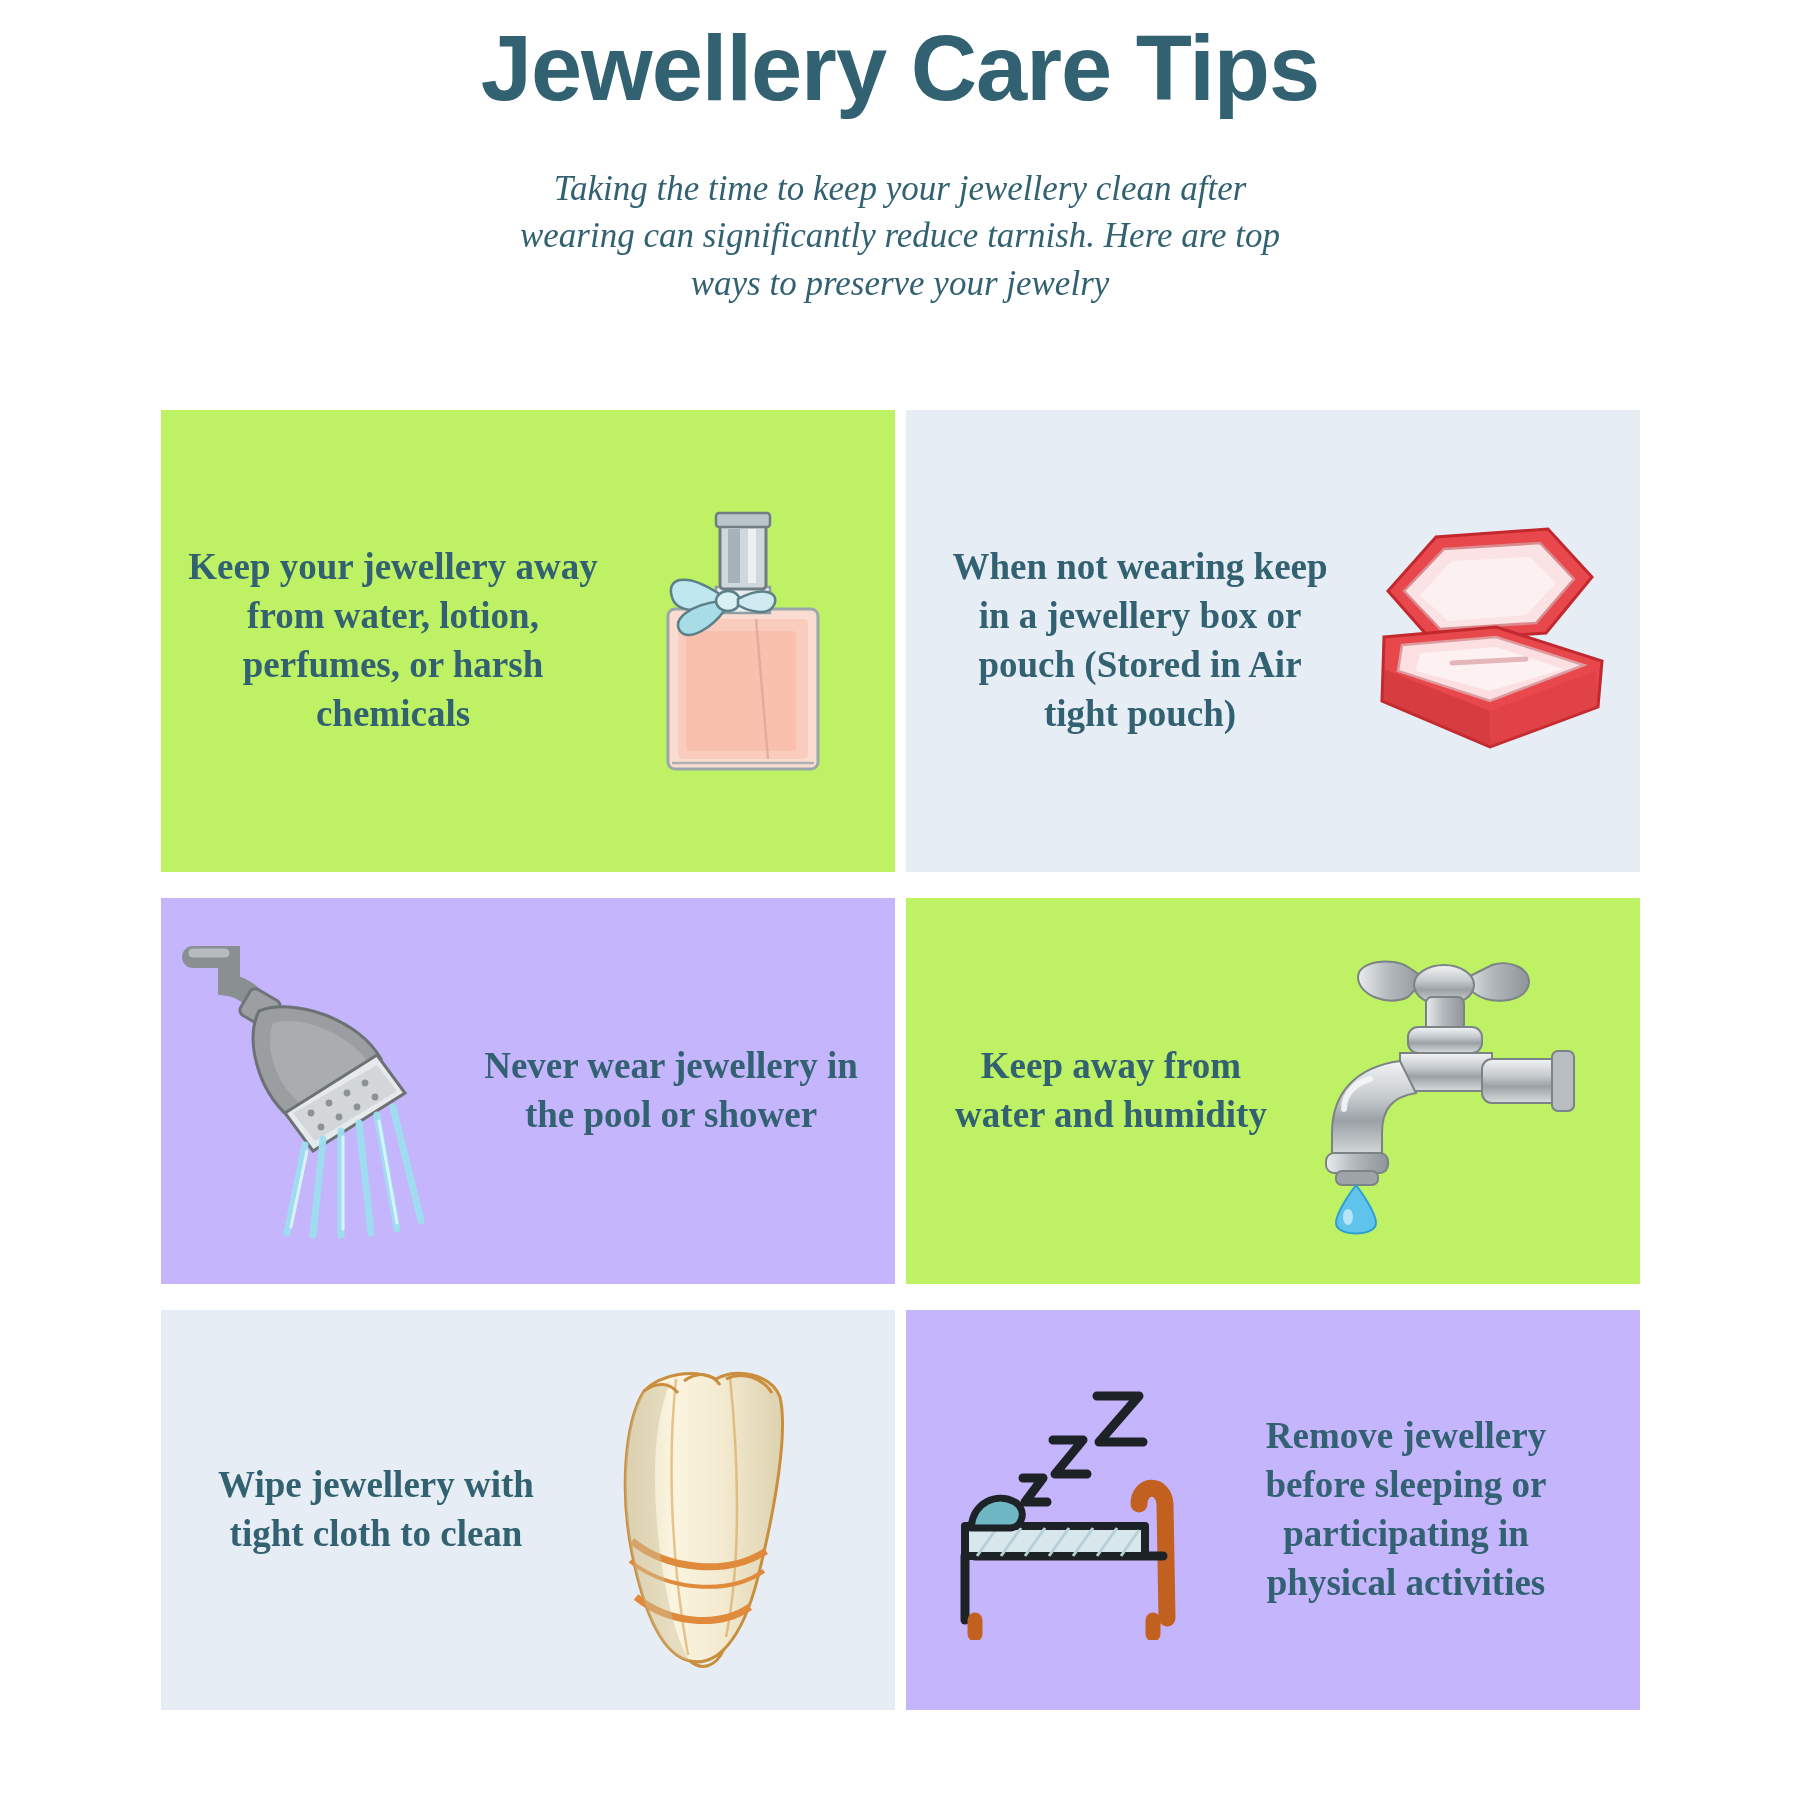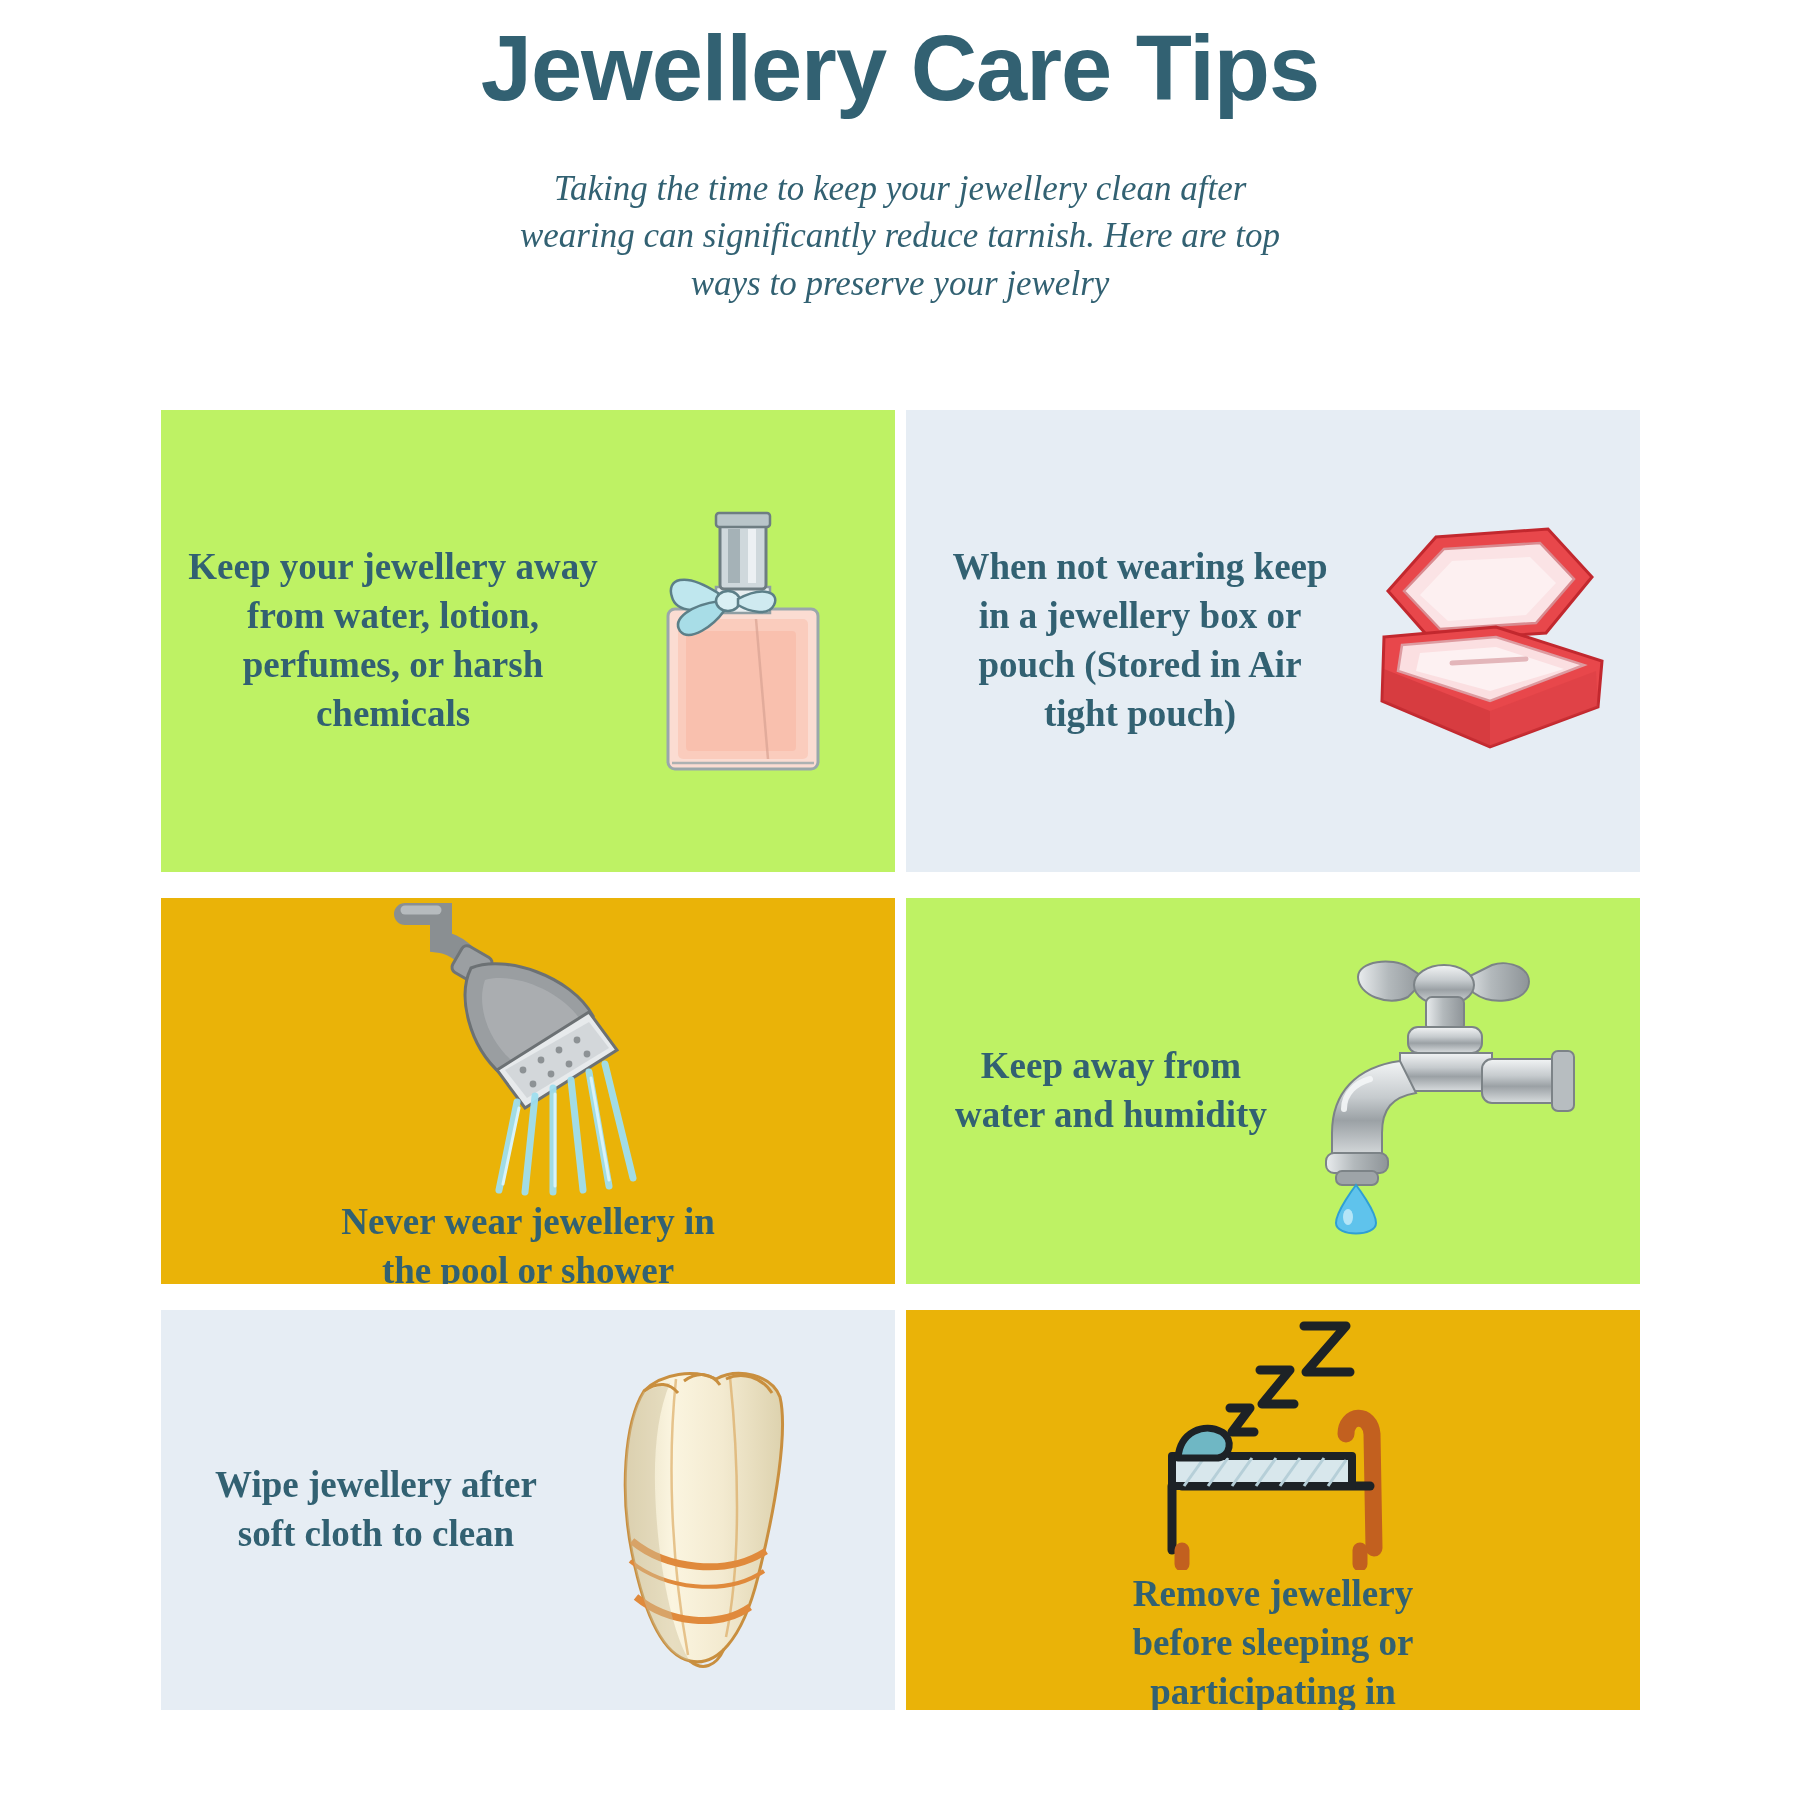--- a/index.html
+++ b/index.html
@@ -45,21 +45,21 @@
     row-gap:26px;
   }
   .card{
     position:relative;
     display:flex;
     align-items:center;
     overflow:hidden;
   }
   .card.pink{background:#bef264;}
   .card.blue{background:#e6edf4;}
-  .card.cream{background:#eab308;flex-direction:column;}
+  .card.cream{background:#c4b5fd;}
 
   .card-text{
     font-family:"Liberation Serif", serif;
     font-weight:bold;
     color:#326172;
     font-size:37px;
     line-height:1.32;
     text-align:center;
     z-index:2;
   }
@@ -233,21 +233,21 @@
 
           <path d="M48 168 C48 152, 60 142, 74 138" stroke="#f4f6f7" stroke-width="6" fill="none" stroke-linecap="round" opacity="0.9"></path>
 
           <path d="M60 256 C60 256, 40 282, 40 294 C40 308, 80 308, 80 294 C80 282, 60 256, 60 256 Z" transform="translate(0,-12)" fill="#5fc3ec" stroke="#2f9fd4" stroke-width="2"></path>
           <ellipse cx="52" cy="276" rx="5" ry="8" fill="#bfe9f8" opacity="0.9"></ellipse>
         </svg>
       </div>
     </div>
 
     <div class="card blue c5">
-      <div class="card-text">Wipe jewellery after soft cloth to clean</div>
+      <div class="card-text">Wipe jewellery with tight cloth to clean</div>
       <div class="art">
         <svg width="270" height="330" viewBox="0 0 270 330">
           <defs>
             <linearGradient id="clothg" x1="0" y1="0" x2="1" y2="0">
               <stop offset="0%" stop-color="#e6ddc0"></stop>
               <stop offset="30%" stop-color="#fbf5e0"></stop>
               <stop offset="62%" stop-color="#f3ead0"></stop>
               <stop offset="100%" stop-color="#ddd2ae"></stop>
             </linearGradient>
           </defs>

